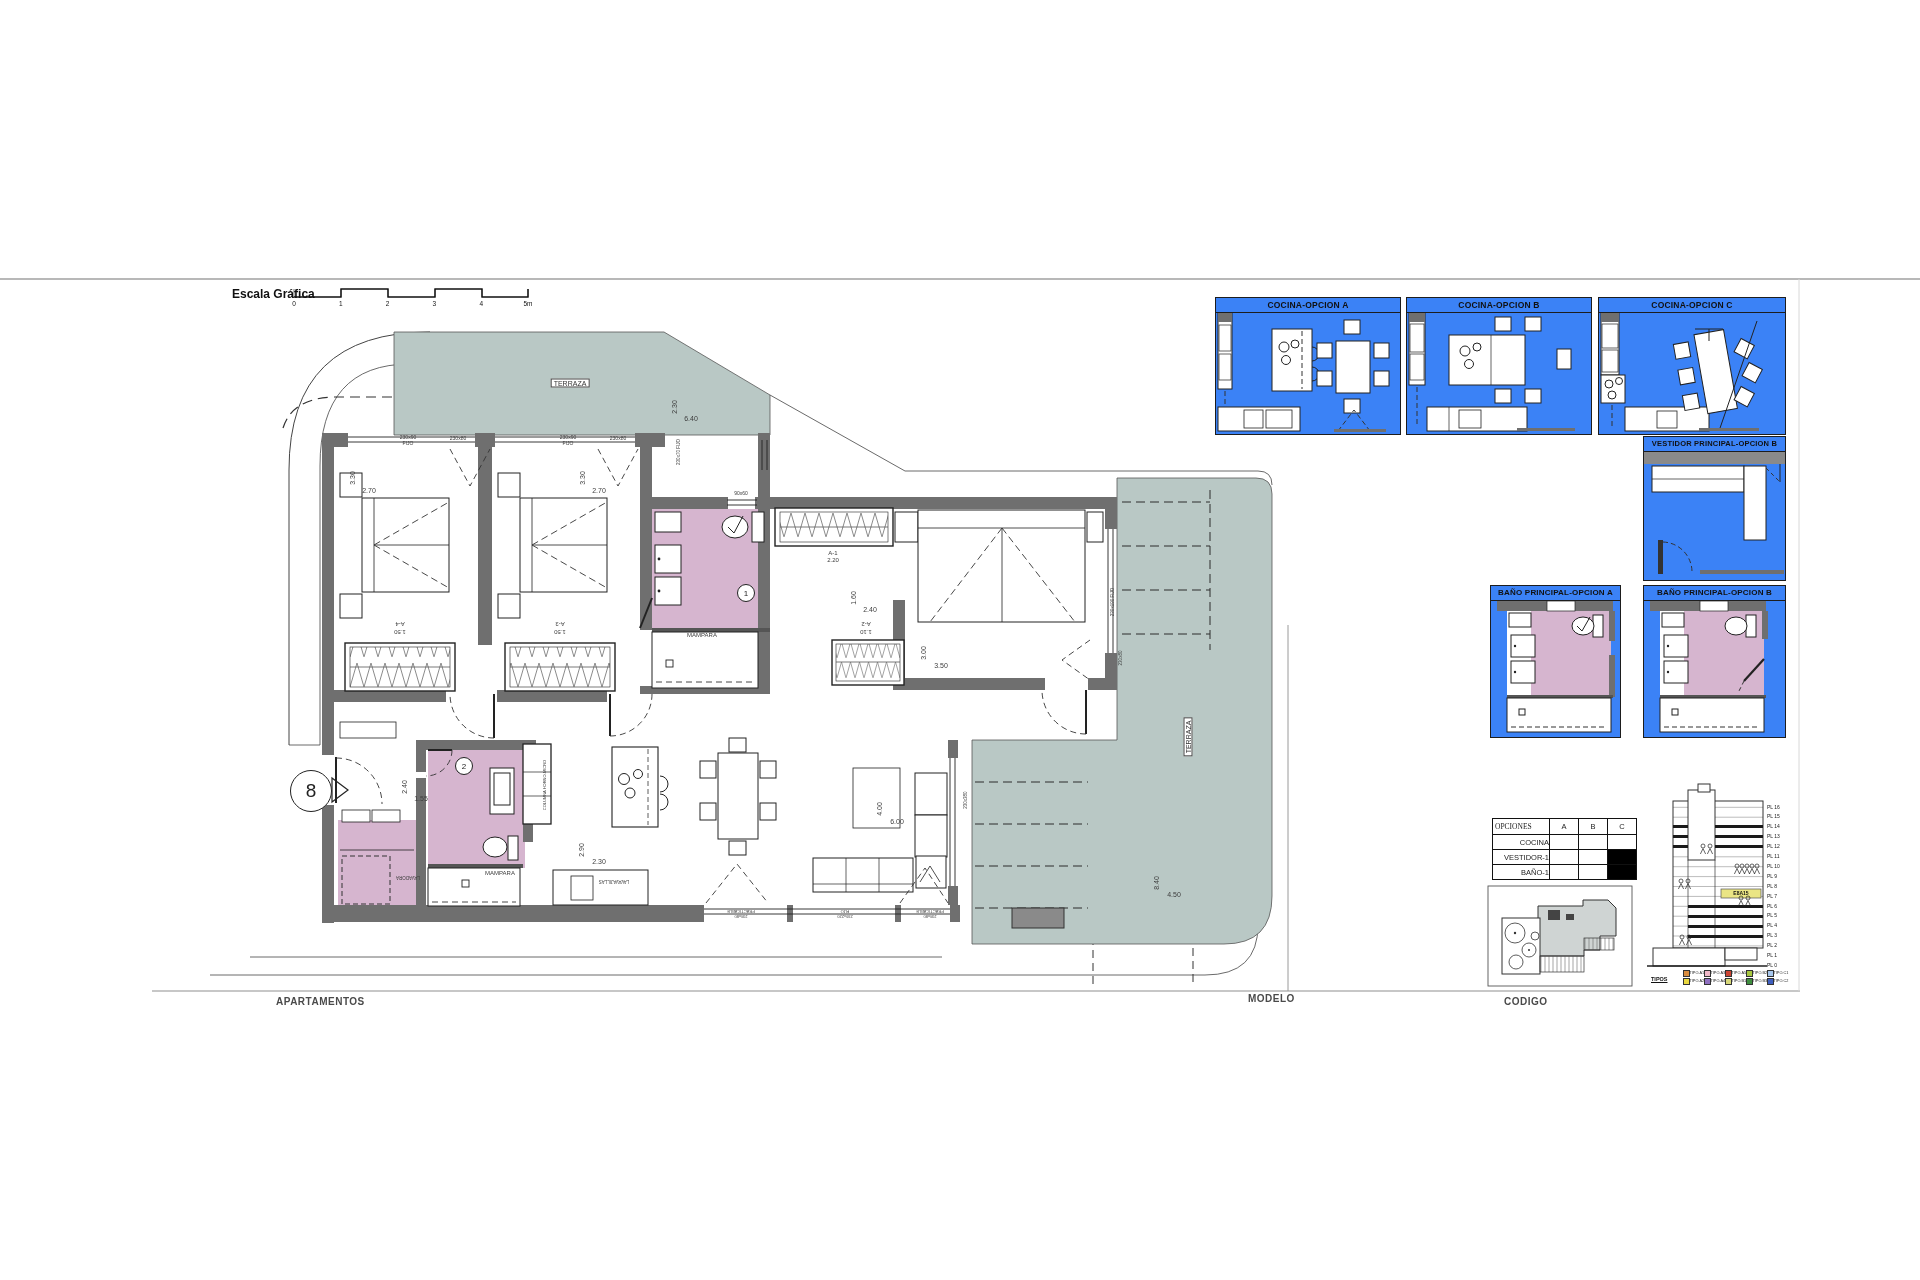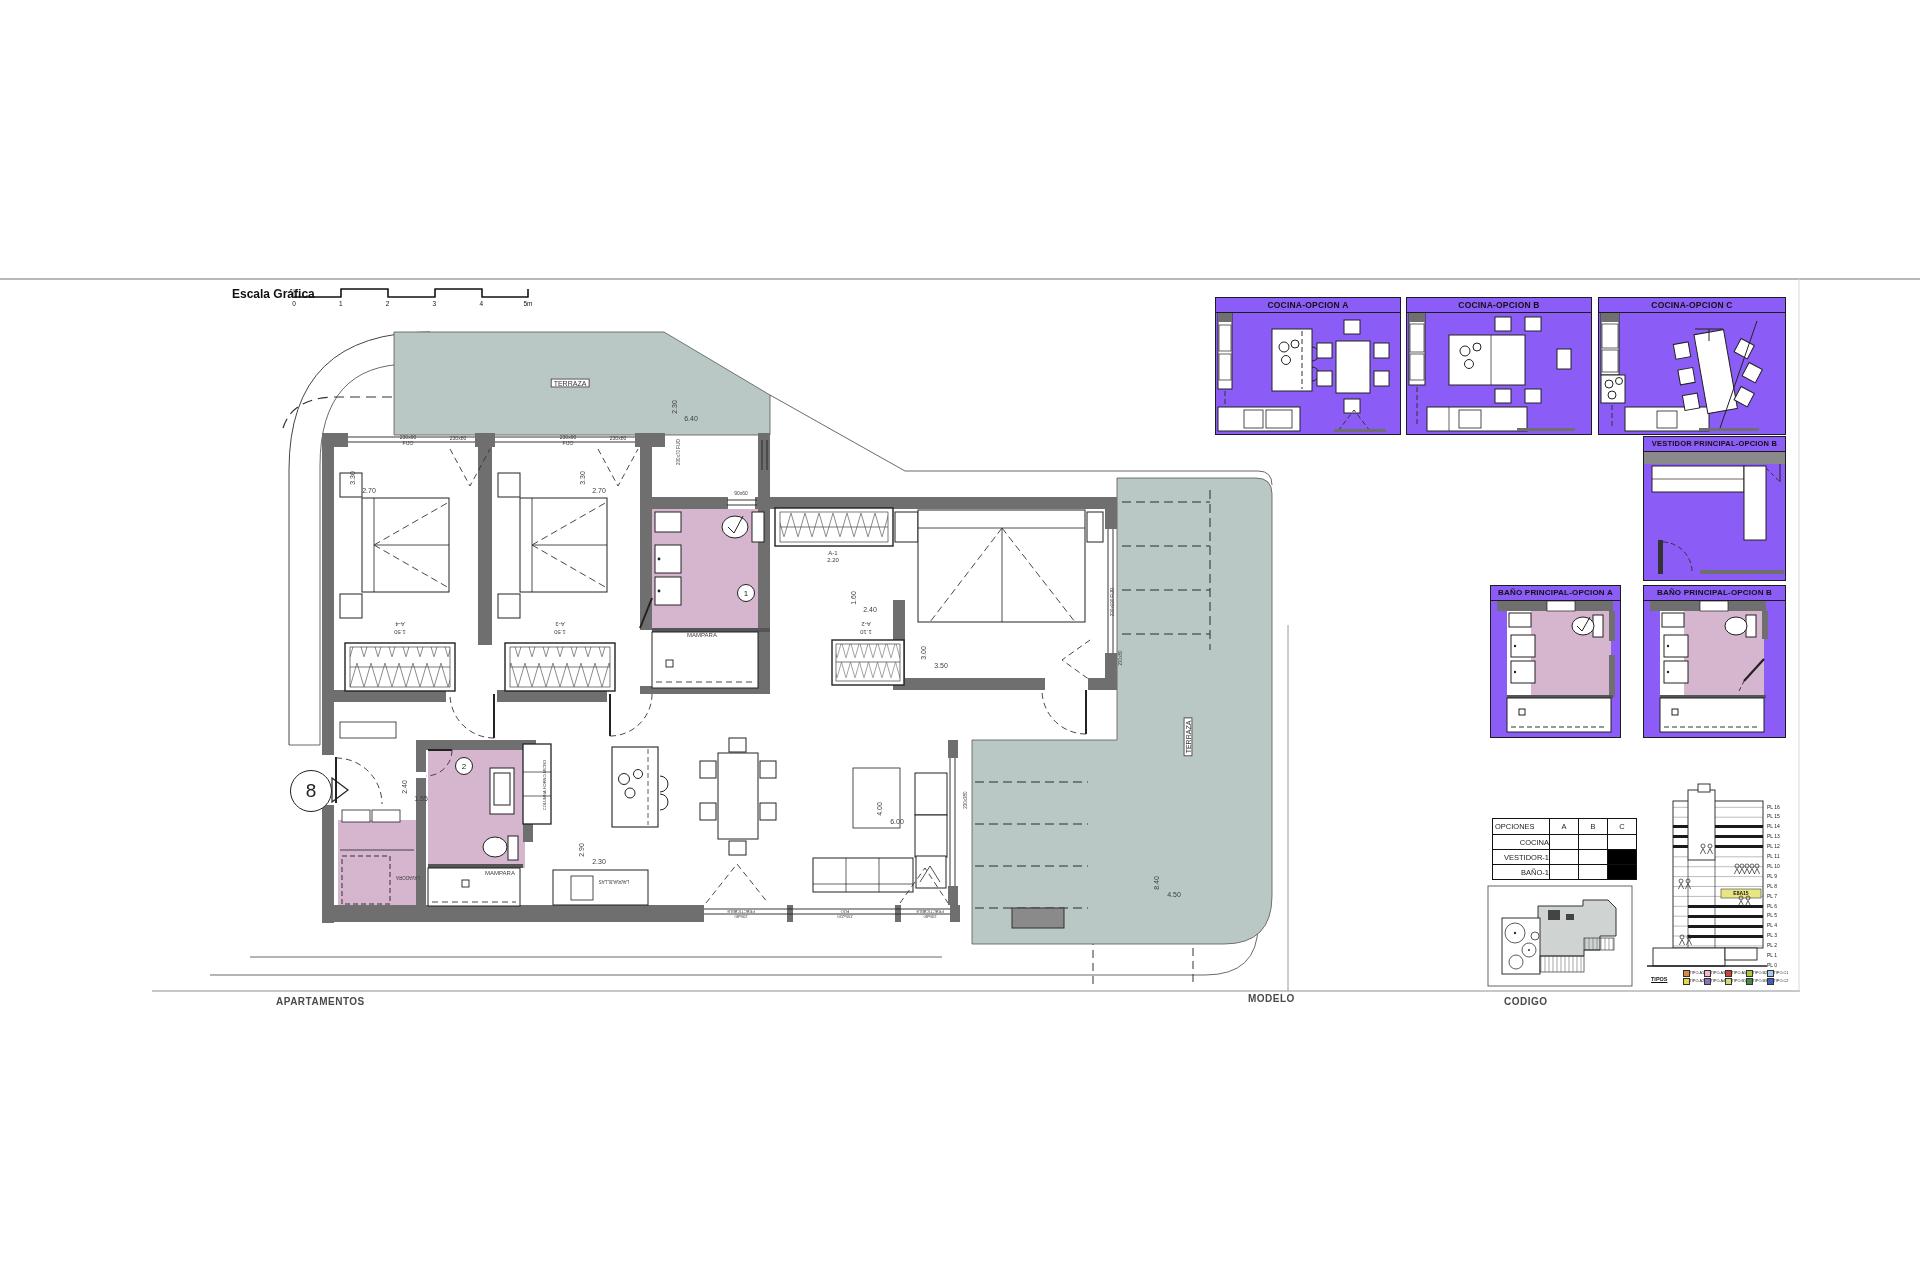--- a/index.html
+++ b/index.html
@@ -5,21 +5,21 @@
   html,body{margin:0;padding:0;background:#fff;}
   body{width:1920px;height:1280px;position:relative;overflow:hidden;
        font-family:"Liberation Sans",sans-serif;color:#222;}
   #sheet{position:absolute;inset:0;}
   svg{position:absolute;left:0;top:0;}
   .plbl{position:absolute;color:#3d3d3d;white-space:nowrap;line-height:1;
         transform-origin:center;letter-spacing:0;}
   .pbox{border:1px solid #444;background:#fff;padding:0 2px;color:#333;}
   .circ{position:absolute;border:1px solid #222;border-radius:50%;background:#fff;
         display:flex;align-items:center;justify-content:center;color:#222;}
-  .panel{position:absolute;border:1px solid #1d1d1d;background:#8b5cf6;box-sizing:border-box;}
+  .panel{position:absolute;border:1px solid #1d1d1d;background:#3b82f6;box-sizing:border-box;}
   .ptitle{height:14px;border-bottom:1px solid #1d1d1d;text-align:center;
           font-size:8.5px;line-height:14px;font-weight:bold;color:#111;letter-spacing:.2px;}
   .footer-lbl{position:absolute;font-size:10px;color:#4a4a4a;font-weight:bold;letter-spacing:.5px;}
   .scale-lbl{position:absolute;font-size:12px;font-weight:bold;color:#111;padding-left:32px;}
   .tick{position:absolute;font-size:6.5px;color:#111;transform:translateX(-50%);}
   #opt-table{position:absolute;left:1492px;top:818px;border-collapse:collapse;background:#fff;}
   #opt-table td{border:1px solid #111;font-size:7.5px;color:#222;height:14px;
                 text-align:center;padding:0;}
   #opt-table td.rowlab{text-align:right;padding-left:2px;width:54px;}
   #opt-table td.opt{width:28px;}
@@ -556,21 +556,21 @@
     <rect x="16" y="94" width="106" height="3" fill="#555"></rect>
     <rect x="16" y="97" width="104" height="34" fill="#fff" stroke="#222"></rect>
     <line x1="20" y1="126" x2="116" y2="126" stroke="#333" stroke-dasharray="5,3"></line>
     <rect x="28" y="108" width="6" height="6" fill="none" stroke="#222"></rect>
   </svg>
 </div>
 
 <table id="opt-table">
       <tbody>
         <tr class="hdr">
-          <td class="rowlab" style="text-align: left; font-weight: normal;">OPCIONES</td>
+          <td class="rowlab" style="text-align: left; font-weight: normal; font-family: Liberation Serif, serif;">OPCIONES</td>
           <td class="opt" style="text-align: center; font-weight: normal;">A</td>
           <td class="opt" style="text-align: center; font-weight: normal;">B</td>
           <td class="opt" style="text-align: center; font-weight: normal;">C</td>
         </tr>
         <tr>
           <td class="rowlab">COCINA</td>
           <td class="opt"></td>
           <td class="opt"></td>
           <td class="opt"></td>
         </tr>

